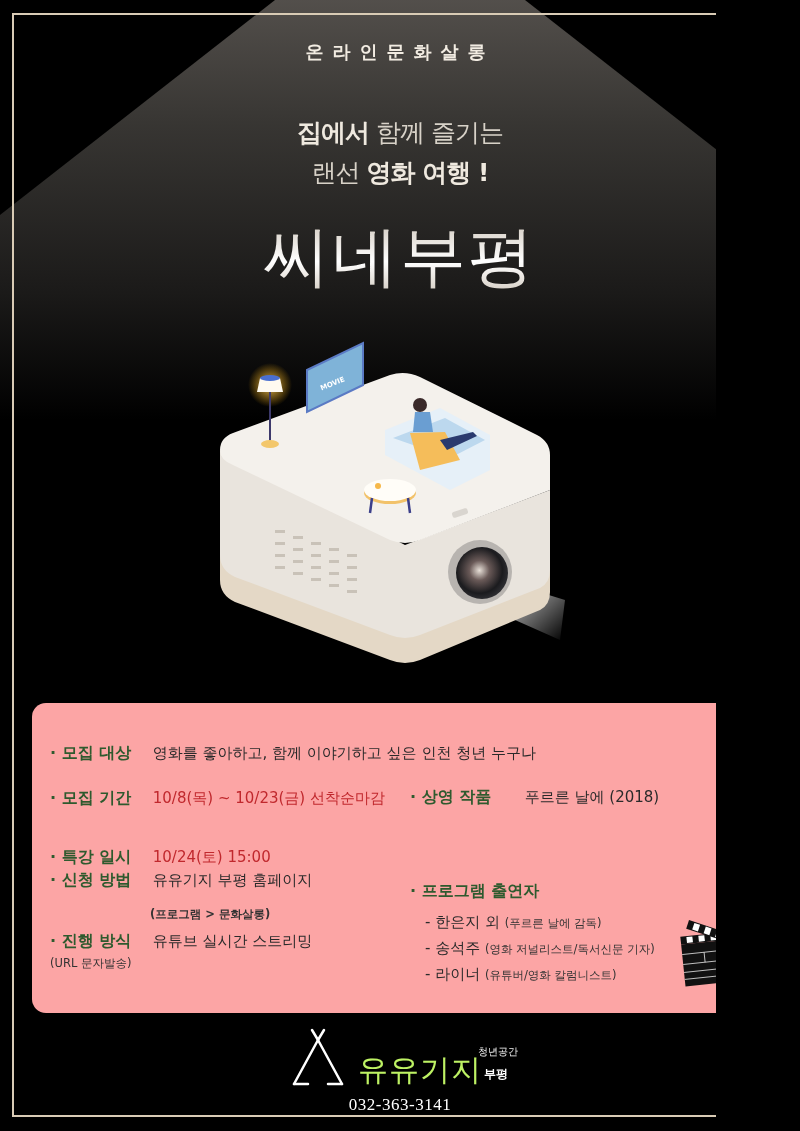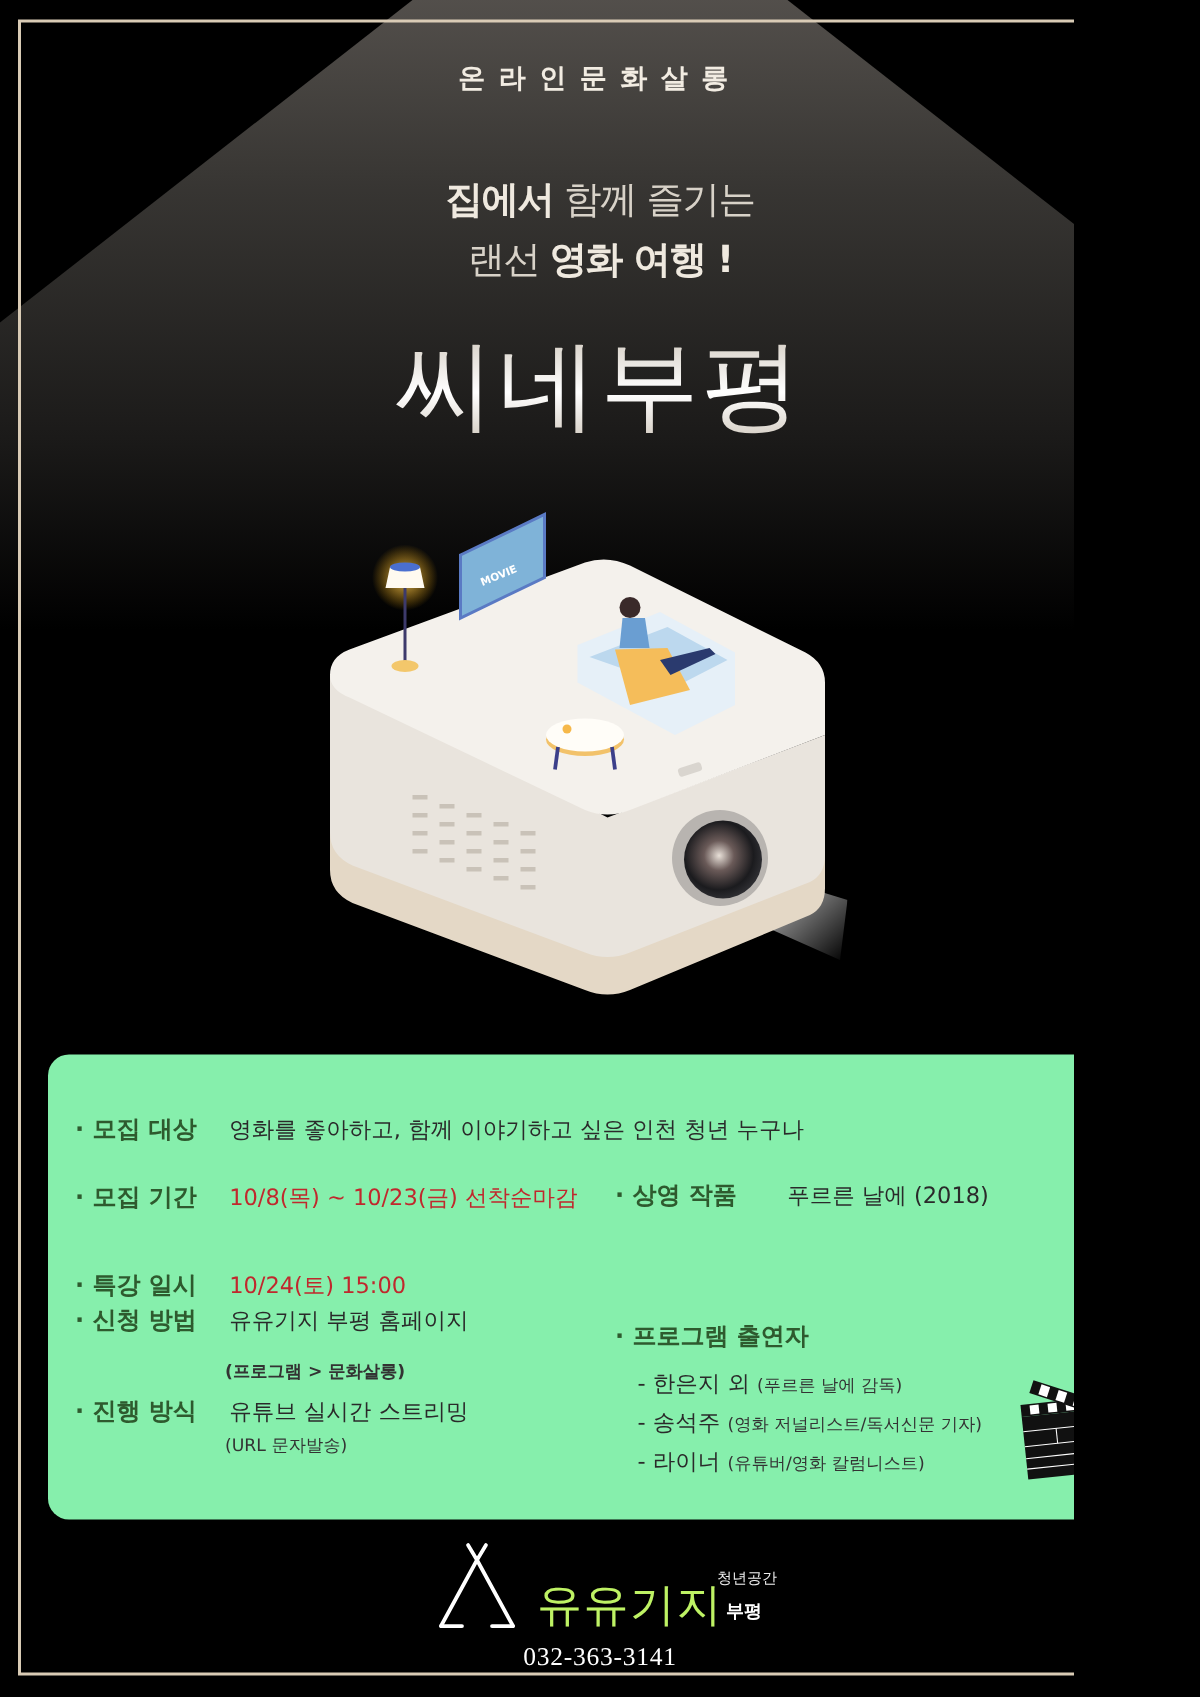--- a/index.html
+++ b/index.html
@@ -31,21 +31,21 @@
       background: linear-gradient(180deg, #c7beb1 0%, #ffffff 55%, #c8bfb2 100%);
       -webkit-background-clip: text; background-clip: text; color: transparent;
       font-family: "DejaVu Sans", sans-serif;
     }
     
     .illus { position: absolute; left: 215px; top: 330px; width: 350px; height: 345px; }
     .illus svg { width: 100%; height: 100%; }
 
     .info-box {
       position: absolute; left: 32px; top: 703px; width: 736px; height: 310px;
-      background: #86efac; border-radius: 14px; color: #222;
+      background: #fca5a5; border-radius: 14px; color: #222;
     }
     .row { position: absolute; font-size: 15px; white-space: nowrap; }
     .lbl { color: #2e5a2e; font-weight: bold; font-size: 16px; display: inline-block; }
     .val { color: #2a2a2a; font-size: 15px; }
     .val.red { color: #c0282d; }
     .small { font-size: 11.5px; color: #333; }
     .clapper { position: absolute; right: 10px; bottom: 26px; width: 82px; height: 76px; }
 
     .footer-logo { position: absolute; left: 288px; top: 1028px; width: 230px; height: 64px; }
     .youth-space { position: absolute; left: 478px; top: 1045px; font-size: 10px; color: #eee; }
@@ -165,21 +165,21 @@
       <span class="val red">10/24(토) 15:00</span>
     </div>
     <div class="row" style="left:18px; top:167px;">
       <span class="lbl" style="width:98px;">· 신청 방법</span>
       <span class="val">유유기지 부평 홈페이지</span>
       <div class="small" style="margin-left:100px; margin-top:16px;font-weight:bold;">(프로그램 &gt; 문화살롱)</div>
     </div>
     <div class="row" style="left:18px; top:228px;">
       <span class="lbl" style="width:98px;">· 진행 방식</span>
       <span class="val">유튜브 실시간 스트리밍</span>
-      <div class="small" style="margin-left:100px; margin-top:4px;">(URL 문자발송)</div>
+      <div class="small" style="margin-top:4px;">(URL 문자발송)</div>
     </div>
 
     <div class="row" style="left:378px; top:84px;">
       <span class="lbl" style="width:110px;">· 상영 작품</span>
       <span class="val">푸르른 날에 (2018)</span>
     </div>
     <div class="row" style="left:378px; top:178px;">
       <span class="lbl">· 프로그램 출연자</span>
     </div>
     <div class="row" style="left:393px; top:210px;">

